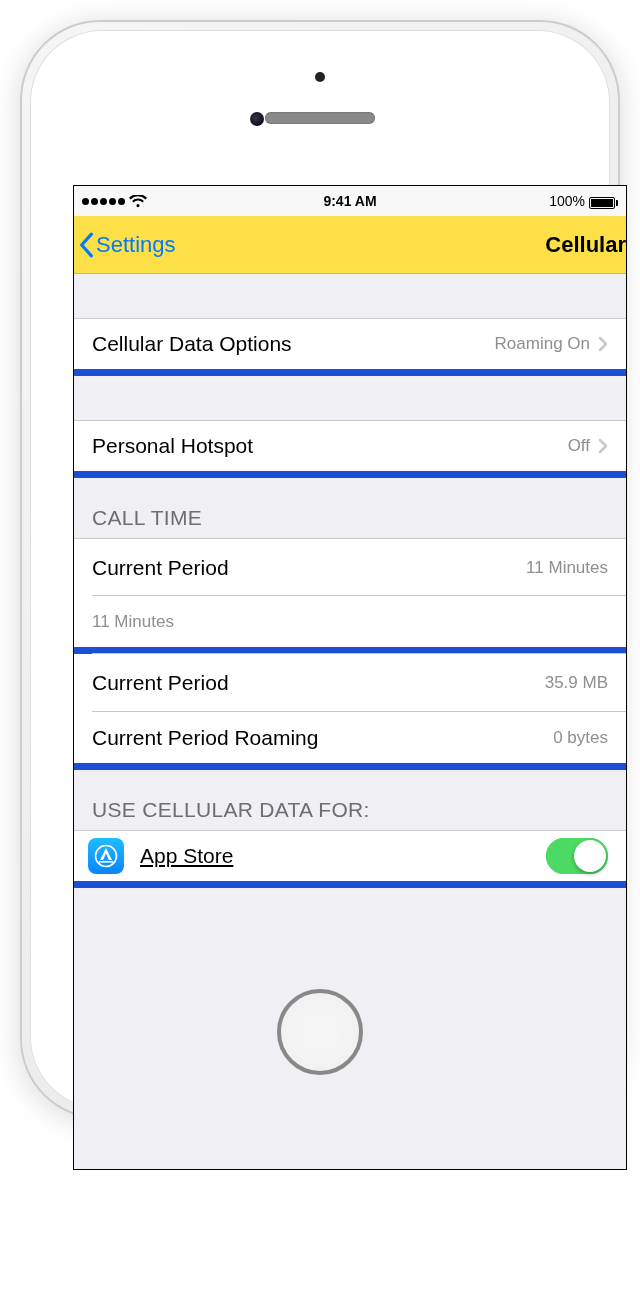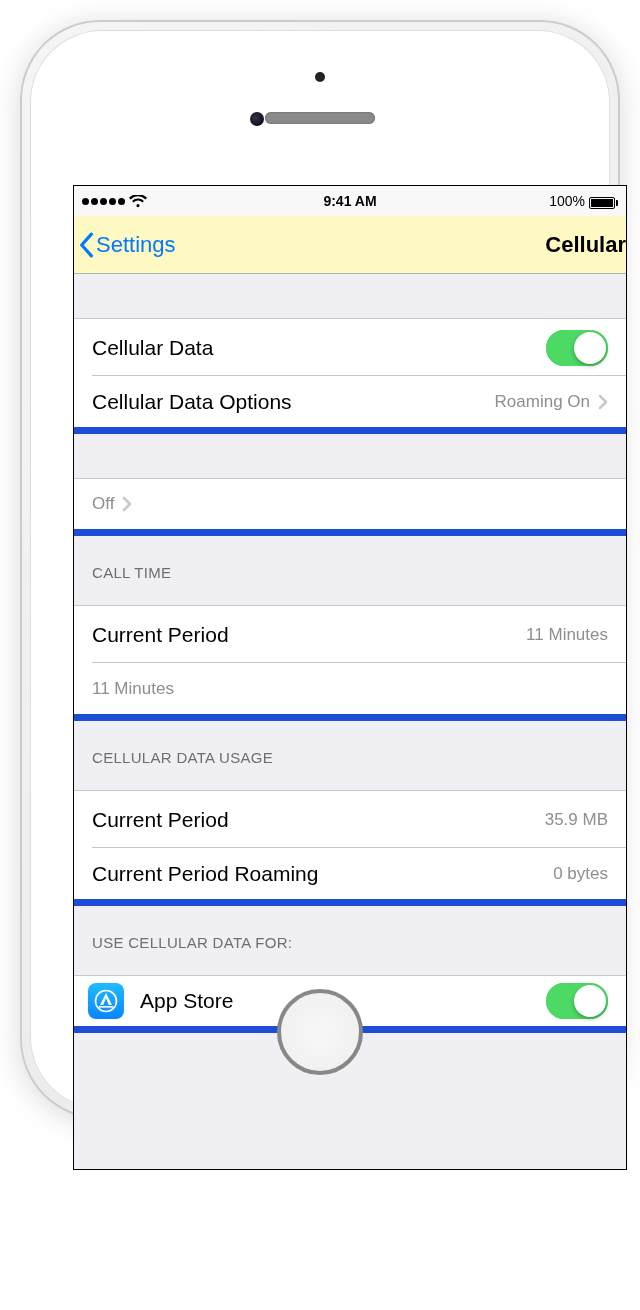--- a/index.html
+++ b/index.html
@@ -97,21 +97,21 @@
   .status-time { flex:0; font-weight:600; white-space: nowrap;}
   .status-right { flex:1; display:flex; justify-content:flex-end; align-items:flex-end; gap:4px;}
   .battery-icon { display:flex; align-items:center; }
   .battery-body { width:26px; height:12px; border:1px solid #000; border-radius:2px; position:relative;}
   .battery-fill { position:absolute; left:1px; top:1px; bottom:1px; right:1px; background:#000;}
   .battery-cap { width:2px; height:6px; background:#000; margin-left:1px; border-radius:0 1px 1px 0;}
 
   
   .nav-bar {
     height: 58px;
-    background: #fef9c3;
+    background: #fde047;
     border-bottom: 1px solid #b2b2b2;
     position: relative;
     display: flex;
     align-items: center;
   }
   .nav-back {
     display:flex; align-items:center;
     color:#007aff;
     font-size: 22px;
     padding-left: 4px;
@@ -120,23 +120,23 @@
   .nav-back svg { display:block; margin-right:2px;}
   .nav-title {
     position:absolute; left:0; right:0; text-align:right;
     font-size: 22px; font-weight:600; color:#000;
     pointer-events:none;
   }
 
   
   .group-spacer { height: 44px; }
   .group-header {
-    font-size: 15px;
+    font-size: 21px;
     color: #6d6d72;
-    padding: 28px 18px 24px 18px;
+    padding: 28px 18px 8px 18px;
     text-transform: none;
     letter-spacing: 0.3px;
   }
   .cell {
     background: #fff;
     min-height: 58px;
     display: flex;
     align-items: center;
     padding: 0 18px;
     font-size: 21px;
@@ -176,21 +176,21 @@
 
   .app-icon {
     width: 36px; height:36px; border-radius:8px;
     background: linear-gradient(180deg,#1fbcff,#0a84ff);
     margin-right: 16px;
     display:flex; align-items:center; justify-content:center;
     flex-shrink:0;
   }
   .app-icon svg { display:block; }
 
-  .cell.with-icon { padding-left: 14px;}
+  .cell.with-icon { padding-left: 14px; text-decoration: underline;}
   .cell.with-icon .cell-label { margin-left:0; }
 </style>
 </head>
 <body>
 
 <div class="device-frame">
   <div class="side-btn side-left-1"></div>
   <div class="side-btn side-left-2"></div>
   <div class="side-btn side-left-3"></div>
   <div class="side-btn side-right"></div>
@@ -233,57 +233,51 @@
           <svg width="16" height="26" viewBox="0 0 14 24">
             <polyline points="12,2 3,12 12,22" fill="none" stroke="#007aff" stroke-width="3" stroke-linecap="round" stroke-linejoin="round"></polyline>
           </svg>
           <span>Settings</span>
         </div>
         <div class="nav-title">Cellular</div>
       </div>
 
       <div class="group-spacer"></div>
 
-      <div class="cell first">
-        <span class="cell-label">Cellular Data</span>
-        <span class="toggle">
-            <span class="knob"></span>
-          </span>
-      </div>
       <div class="cell last">
         <span class="cell-label">Cellular Data Options</span>
         <span class="cell-value">Roaming On</span>
         <span class="chevron">
           <svg width="10" height="16" viewBox="0 0 10 16">
               <polyline points="2,2 8,8 2,14" fill="none" stroke="#c7c7cc" stroke-width="2.5" stroke-linecap="round" stroke-linejoin="round"></polyline>
             </svg>
         </span>
       </div>
 
       <div class="group-spacer"></div>
 
       <div class="cell first last">
+        <span class="cell-label">Personal Hotspot</span>
         <span class="cell-value">Off</span>
         <span class="chevron">
           <svg width="10" height="16" viewBox="0 0 10 16">
               <polyline points="2,2 8,8 2,14" fill="none" stroke="#c7c7cc" stroke-width="2.5" stroke-linecap="round" stroke-linejoin="round"></polyline>
             </svg>
         </span>
       </div>
 
       <div class="group-header">CALL TIME</div>
       <div class="cell first">
         <span class="cell-label">Current Period</span>
         <span class="cell-value">11 Minutes</span>
       </div>
       <div class="cell last">
         <span class="cell-value">11 Minutes</span>
       </div>
 
-      <div class="group-header">CELLULAR DATA USAGE</div>
       <div class="cell first">
         <span class="cell-label">Current Period</span>
         <span class="cell-value">35.9 MB</span>
       </div>
       <div class="cell last">
         <span class="cell-label">Current Period Roaming</span>
         <span class="cell-value">0 bytes</span>
       </div>
 
       <div class="group-header">USE CELLULAR DATA FOR:</div>

